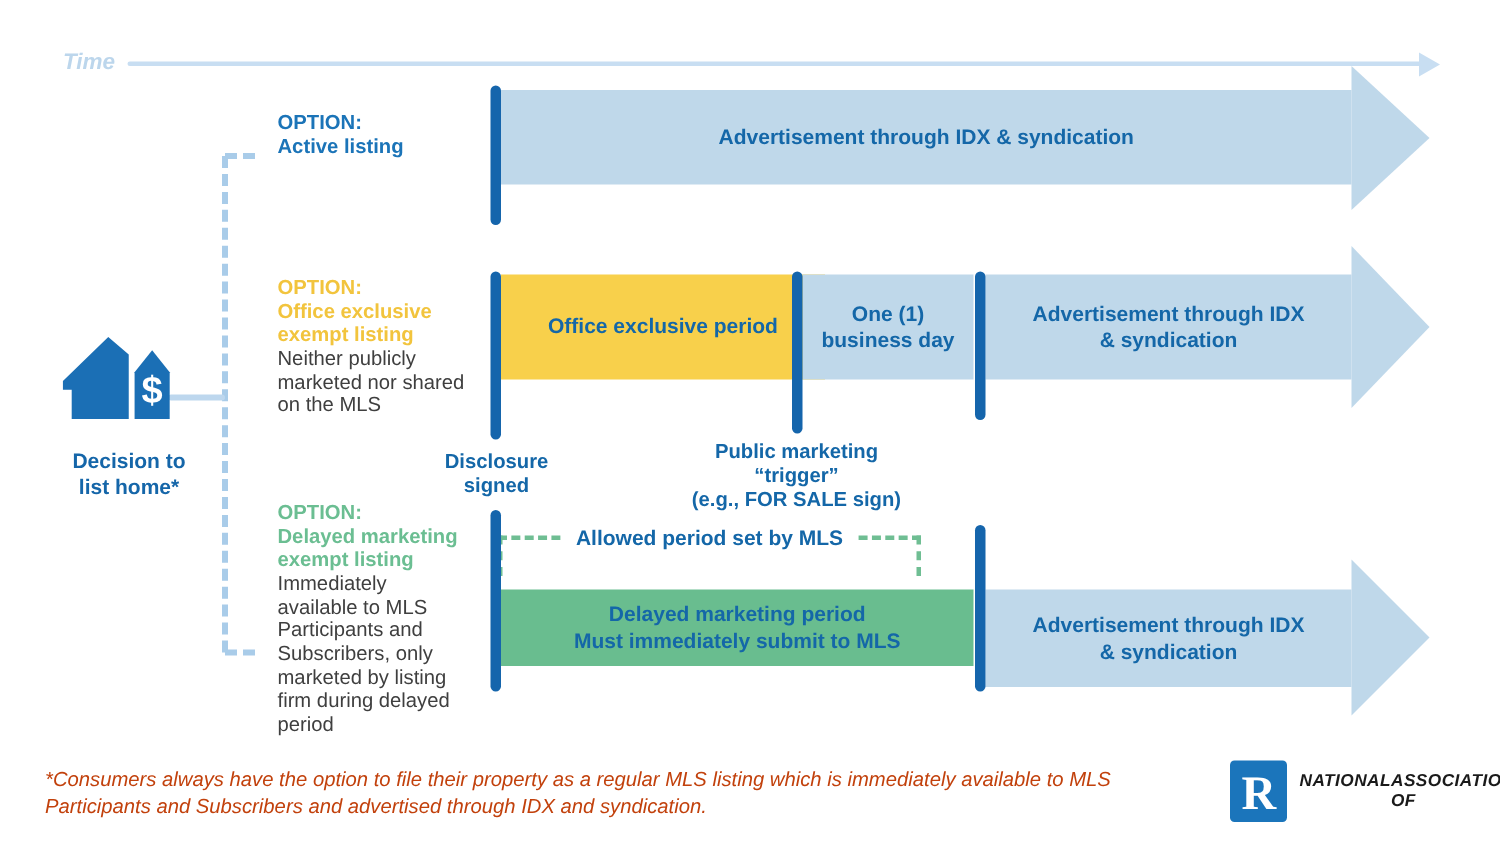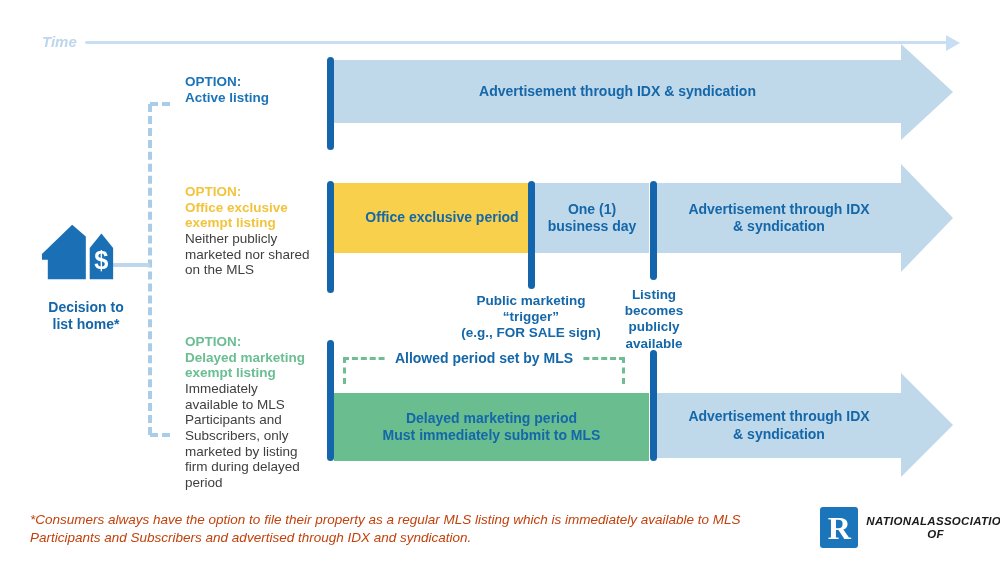--- a/index.html
+++ b/index.html
@@ -30,21 +30,21 @@
   .band-blue{background:#BFD8EA;}
   .band-yellow{background:#F8D04B;}
   .band-green{background:#69BD8F;}
   .arrow-head{position:absolute;width:0;height:0;border-style:solid;border-color:transparent;}
   .head-blue{border-left-color:#BFD8EA;}
 
   
   .milestone{position:absolute;text-align:center;color:#1467A8;font-weight:bold;font-size:13.5px;line-height:1.2;}
 
   
-  .bracket{position:absolute;left:343px;top:357px;width:276px;height:24px;
+  .bracket{position:absolute;left:332px;top:357px;width:276px;height:24px;
            border:3px dashed #6FBE93;border-bottom:none;text-decoration:underline;}
   .bracket-label{position:absolute;left:50%;top:-2px;transform:translate(-50%,-50%);
                  background:#fff;padding:0 10px;color:#1467A8;font-weight:bold;font-size:14px;white-space:nowrap;}
 
   
   .conn-v{position:absolute;left:148px;top:104px;height:331px;width:0;border-left:4px dashed #A9CCE9;}
   .conn-top{position:absolute;left:150px;top:102px;width:20px;height:0;border-top:4px dashed #A9CCE9;}
   .conn-bottom{position:absolute;left:150px;top:433px;width:20px;height:0;border-top:4px dashed #A9CCE9;}
   .conn-house{position:absolute;left:112px;top:263px;width:38px;height:4px;background:#BDD7EE;border-radius:2px;}
 
@@ -108,44 +108,42 @@
   <div class="band band-yellow" style="left:334px;top:183px;width:216px;height:70px;text-align:right;">Office exclusive period</div>
   <div class="band band-blue pre" style="left:535px;top:183px;width:114px;height:70px;">One (1)
 business day</div>
   <div class="band band-blue pre" style="left:657px;top:183px;width:244px;height:70px;">Advertisement through IDX
 &amp; syndication</div>
   <div class="arrow-head head-blue" style="left:901px;top:164px;border-width:54px 0 54px 52px;"></div>
   <div class="vbar" style="left:327px;top:181px;height:112px;"></div>
   <div class="vbar" style="left:528px;top:181px;height:108px;"></div>
   <div class="vbar" style="left:650px;top:181px;height:99px;"></div>
 
+  <div class="milestone pre" style="left:271px;top:300px;width:120px;">Disclosure
+signed</div>
   <div class="milestone pre" style="left:431px;top:293px;width:200px;">Public marketing
 “trigger”
 (e.g., FOR SALE sign)</div>
-  <div class="milestone pre" style="left:604px;top:287px;width:100px;">Listing
-becomes
-publicly
-available</div>
 
   <div class="opt opt-delayed" style="top:334px;">
     <div class="label">OPTION:</div>
     <div class="title pre">Delayed marketing
 exempt listing</div>
     <div class="desc pre">Immediately
 available to MLS
 Participants and
 Subscribers, only
 marketed by listing
 firm during delayed
 period</div>
   </div>
   <div class="bracket">
     <div class="bracket-label">Allowed period set by MLS</div>
   </div>
-  <div class="band band-green pre" style="left:334px;top:393px;width:315px;height:68px;">Delayed marketing period
+  <div class="band band-green pre" style="left:334px;top:393px;width:315px;height:51px;">Delayed marketing period
 Must immediately submit to MLS</div>
   <div class="band band-blue pre" style="left:657px;top:393px;width:244px;height:65px;">Advertisement through IDX
 &amp; syndication</div>
   <div class="arrow-head head-blue" style="left:901px;top:373px;border-width:52px 0 52px 52px;"></div>
   <div class="vbar" style="left:327px;top:340px;height:121px;"></div>
   <div class="vbar" style="left:650px;top:350px;height:111px;"></div>
 
   <div class="footnote pre">*Consumers always have the option to file their property as a regular MLS listing which is immediately available to MLS
 Participants and Subscribers and advertised through IDX and syndication.</div>
 

